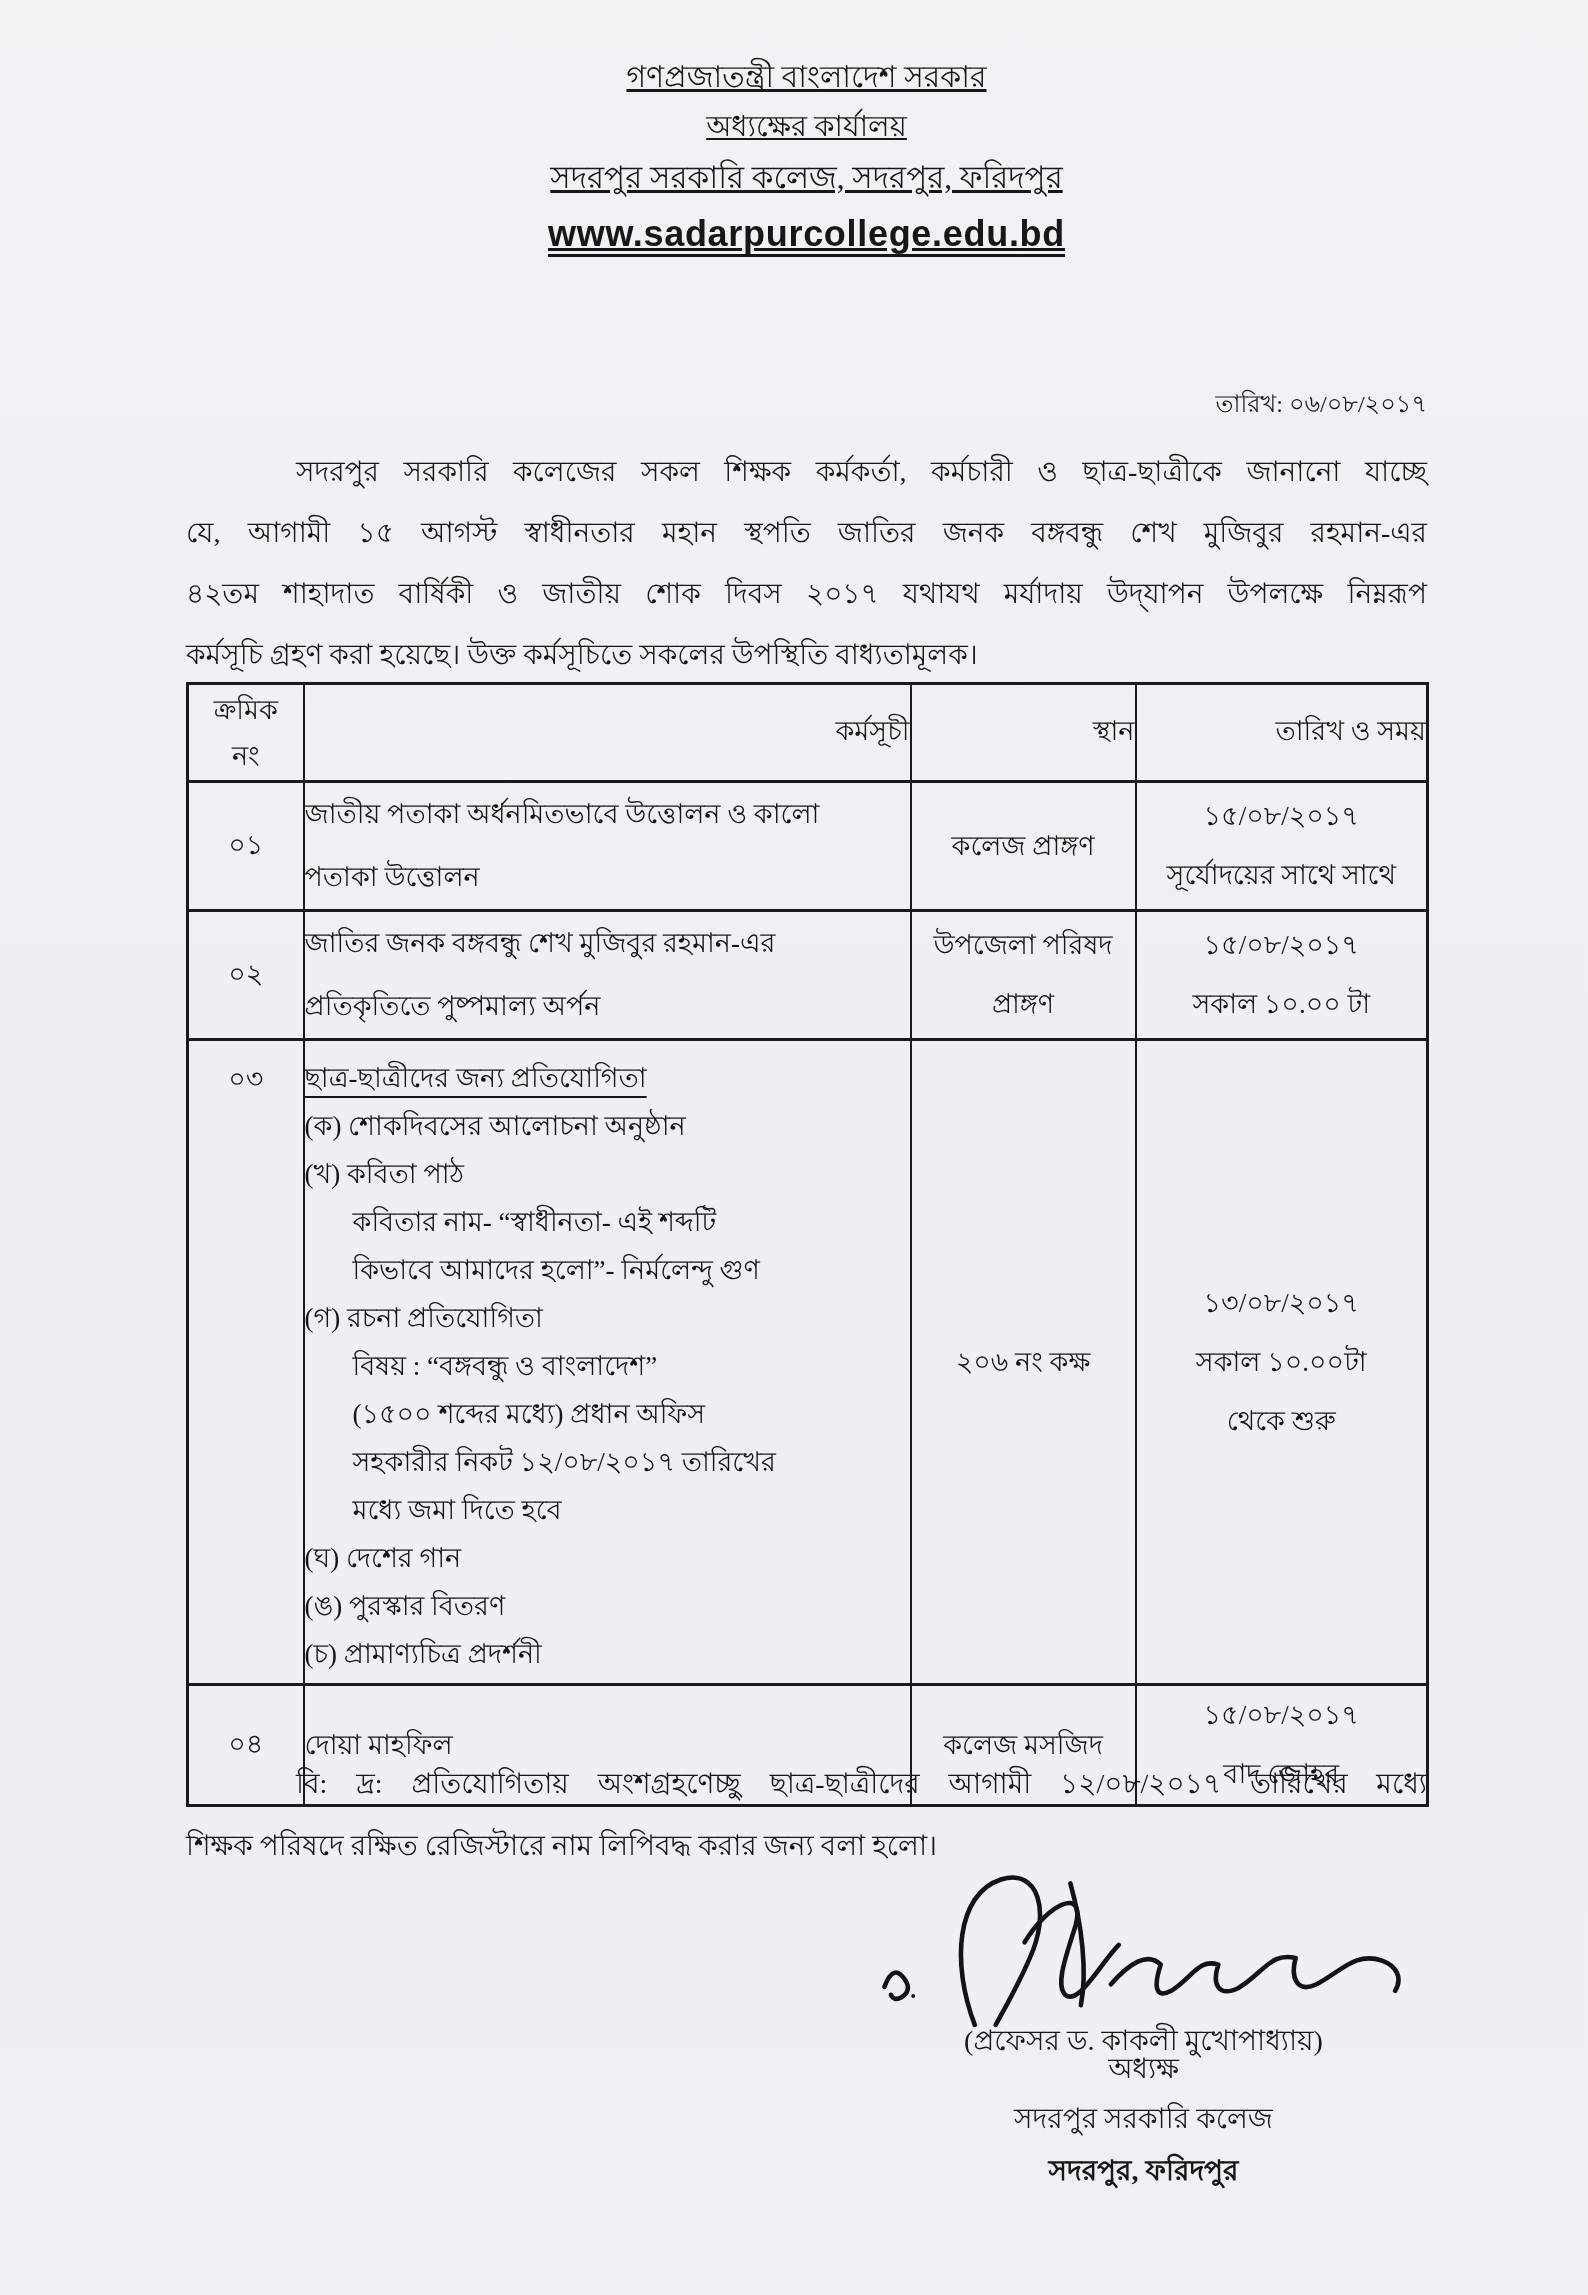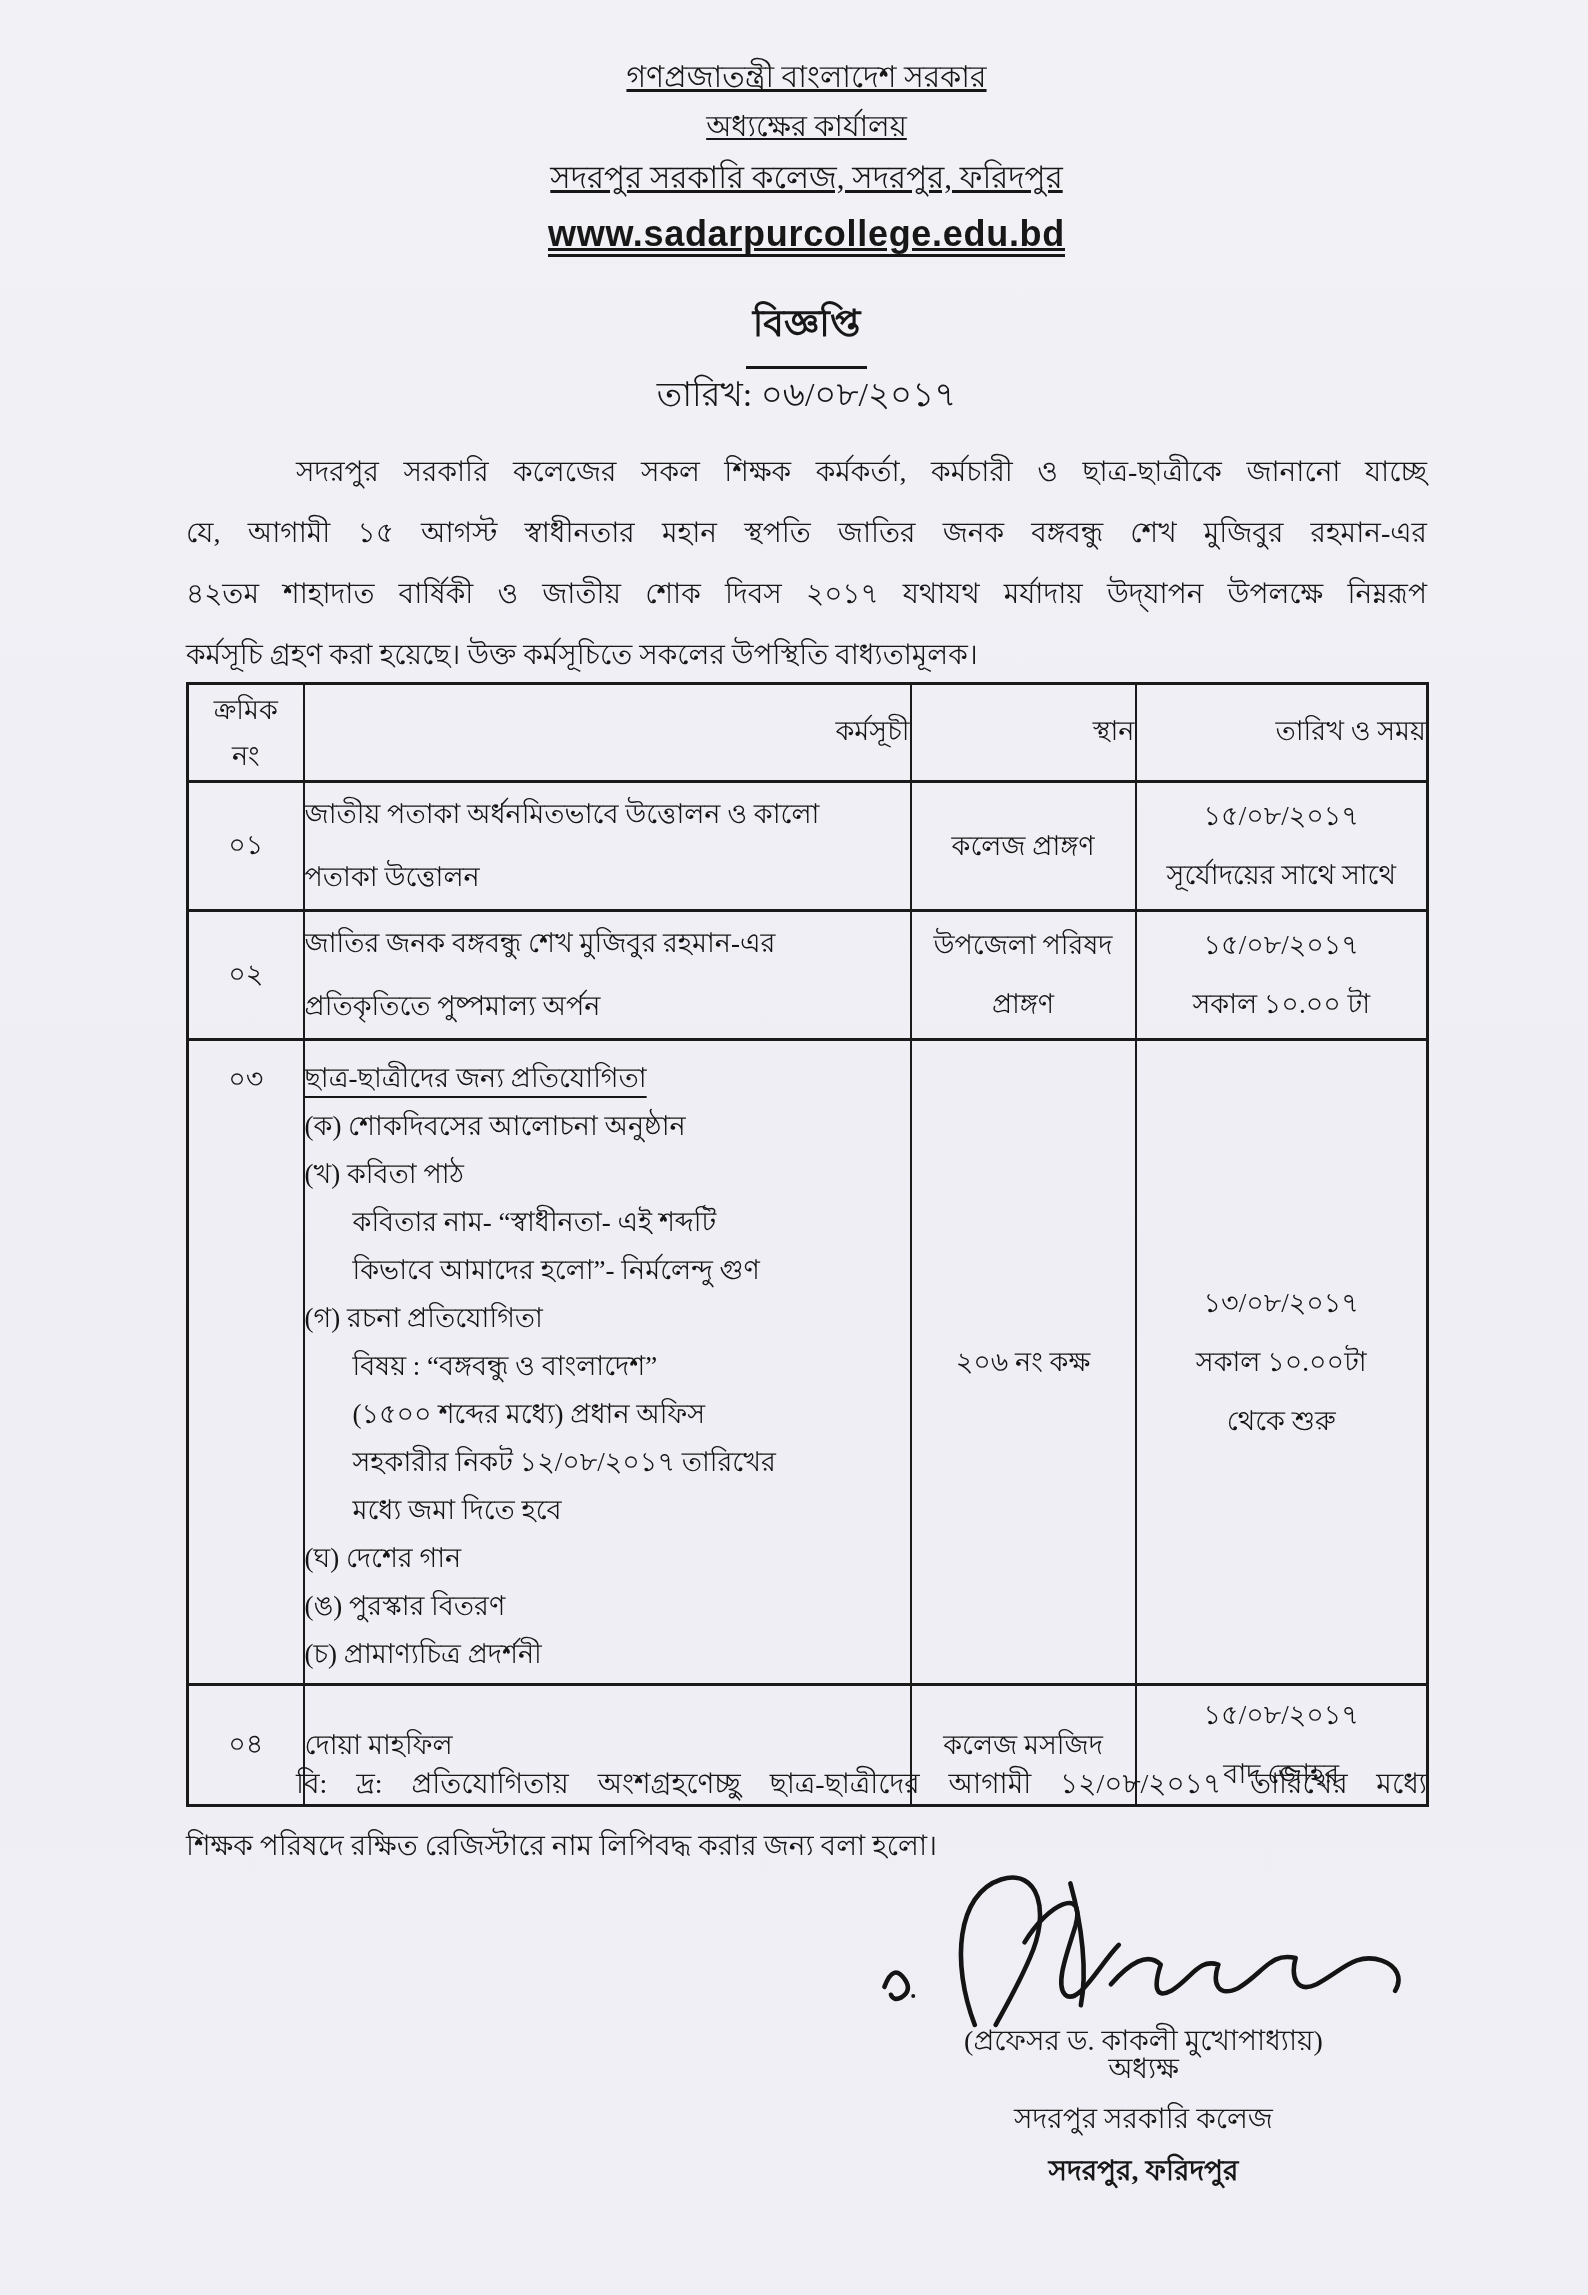--- a/index.html
+++ b/index.html
@@ -24,21 +24,21 @@
                font-family:"Liberation Sans","DejaVu Sans",sans-serif; letter-spacing:0.7px; }
 
   
   .notice-title-wrap { top:294px; text-align:center; }
   .notice-title {
     display:inline-block; font-size:37px; font-weight:bold;
     border-bottom:3.3px solid #171717; padding:0 6.5px 9.2px 6.5px;
   }
 
   
-  .date-line { top:368px; text-align:center; font-size:34px; }
+  .date-line { top:385px; text-align:right; font-size:24px; }
 
   
   .body-par { top:450px; font-size:28px; }
   .body-par .line { height:61px; text-align:justify; text-align-last:justify; white-space:nowrap; }
   .body-par .line.first { text-indent:110px; }
   .body-par .line.last  { text-align-last:left; }
 
   
   table.schedule {
     position:absolute; left:186px; top:682px;
@@ -88,23 +88,20 @@
 
 <div class="page">
 
   <div class="content-col doc-header">
     <div class="h-gov">গণপ্রজাতন্ত্রী বাংলাদেশ সরকার</div>
     <div class="h-office">অধ্যক্ষের কার্যালয়</div>
     <div class="h-college">সদরপুর সরকারি কলেজ, সদরপুর, ফরিদপুর</div>
     <div class="h-web">www.sadarpurcollege.edu.bd</div>
   </div>
 
-  <div class="content-col notice-title-wrap">
-    <span class="notice-title">বিজ্ঞপ্তি</span>
-  </div>
 
   <div class="content-col date-line">তারিখ: ০৬/০৮/২০১৭</div>
 
   <div class="content-col body-par">
     <div class="line first">সদরপুর সরকারি কলেজের সকল শিক্ষক কর্মকর্তা, কর্মচারী ও ছাত্র-ছাত্রীকে জানানো যাচ্ছে</div>
     <div class="line">যে, আগামী ১৫ আগস্ট স্বাধীনতার মহান স্থপতি জাতির জনক বঙ্গবন্ধু শেখ মুজিবুর রহমান-এর</div>
     <div class="line">৪২তম শাহাদাত বার্ষিকী ও জাতীয় শোক দিবস ২০১৭ যথাযথ মর্যাদায় উদ্‌যাপন উপলক্ষে নিম্নরূপ</div>
     <div class="line last">কর্মসূচি গ্রহণ করা হয়েছে। উক্ত কর্মসূচিতে সকলের উপস্থিতি বাধ্যতামূলক।</div>
   </div>
 

